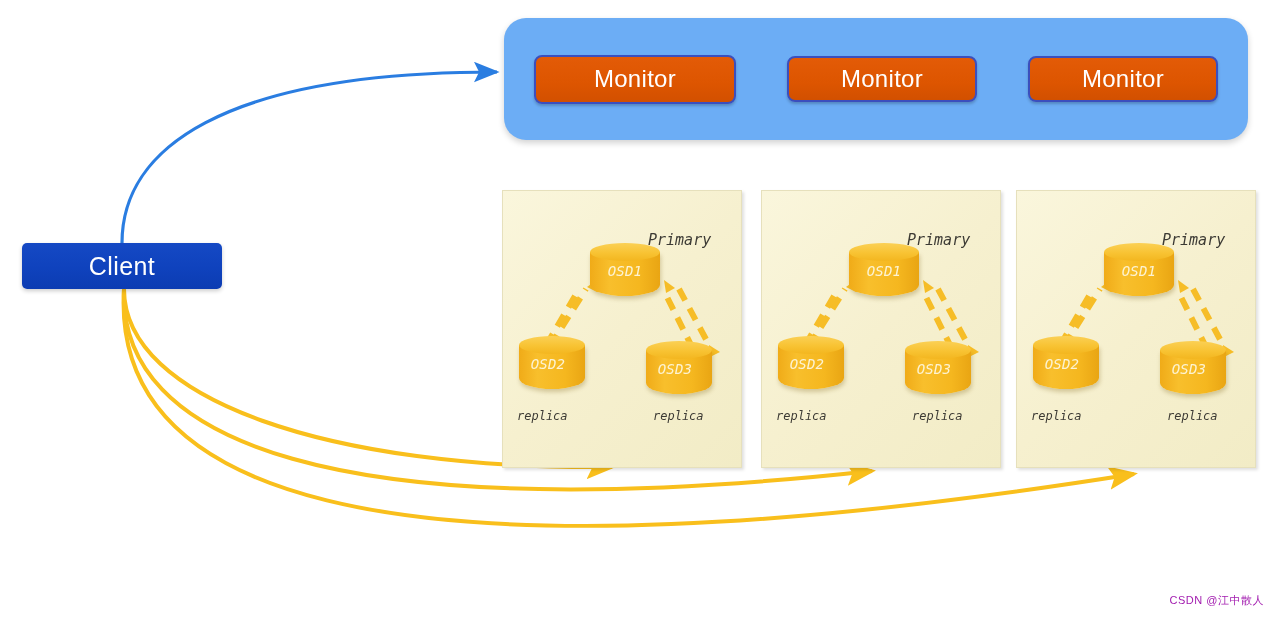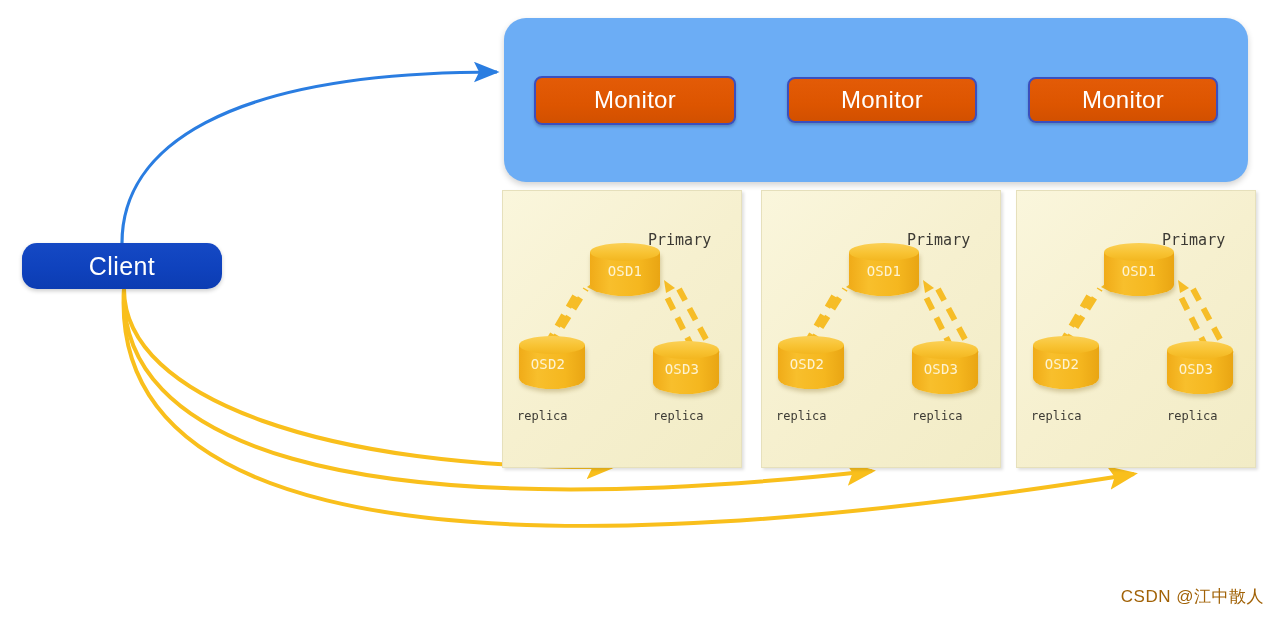--- a/index.html
+++ b/index.html
@@ -28,41 +28,41 @@
     pointer-events: none;
   }
 
   
   #client-node {
     position: absolute;
     left: 22px;
     top: 243px;
     width: 200px;
     height: 46px;
-    border-radius: 15px;
+    border-radius: 5px;
     background: linear-gradient(180deg, #1549c4 0%, #0f42bd 55%, #0c3cb2 100%);
     box-shadow: 0 2px 4px rgba(0,0,0,0.20);
     display: flex;
     align-items: center;
     justify-content: center;
     z-index: 5;
   }
   #client-label {
     color: #ffffff;
     font-size: 25px;
     letter-spacing: 0.4px;
   }
 
   
   #monitor-cluster {
     position: absolute;
     left: 504px;
     top: 18px;
     width: 744px;
-    height: 164px;
+    height: 122px;
     border-radius: 22px;
     background: #6cadf5;
     box-shadow: 0 3px 6px rgba(0,0,0,0.18);
     display: flex;
     align-items: center;
     justify-content: space-between;
     padding: 0 30px;
     box-sizing: border-box;
     z-index: 4;
   }
@@ -99,20 +99,21 @@
     z-index: 3;
   }
   #osd-panel-1 { left: 502px; }
   #osd-panel-2 { left: 761px; }
   #osd-panel-3 { left: 1016px; }
 
   .panel-inner {
     position: relative;
     width: 100%;
     height: 100%;
+    font-style: italic;
   }
 
   
   .panel-arrows {
     position: absolute;
     left: 0;
     top: 0;
     width: 240px;
     height: 278px;
   }
@@ -152,39 +153,39 @@
     color: #fdf3d2;
     font-family: "DejaVu Sans Mono", monospace;
     font-size: 14px;
     letter-spacing: 0.2px;
     z-index: 2;
   }
   .cyl-osd1 { left: 87px; top: 52px; width: 70px; }
   .cyl-osd1 .cyl-body, .cyl-osd1 .cyl-top, .cyl-osd1 .cyl-text { width: 70px; }
   .cyl-osd1 .cyl-body { border-radius: 0 0 35px 35px / 0 0 11px 11px; }
   .cyl-osd2 { left: 16px; top: 145px; }
-  .cyl-osd3 { left: 150px; top: 150px; }
+  .cyl-osd3 { left: 143px; top: 150px; }
 
   .panel-text {
     position: absolute;
     font-family: "DejaVu Sans Mono", monospace;
     color: #3c3a34;
     font-size: 12px;
   }
   .lbl-primary { left: 145px; top: 40px; font-size: 15px; }
   .lbl-replica-left { left: 14px; top: 218px; }
   .lbl-replica-right { left: 150px; top: 218px; }
 
   
   #watermark {
     position: absolute;
     right: 18px;
     bottom: 12px;
-    color: #a16207;
-    font-size: 17px;
+    color: #a21caf;
+    font-size: 11px;
     letter-spacing: 0.5px;
     z-index: 6;
   }
 </style>
 </head>
 <body>
 
 <div id="stage">
 
   <svg id="connectors" viewBox="0 0 1282 620">

